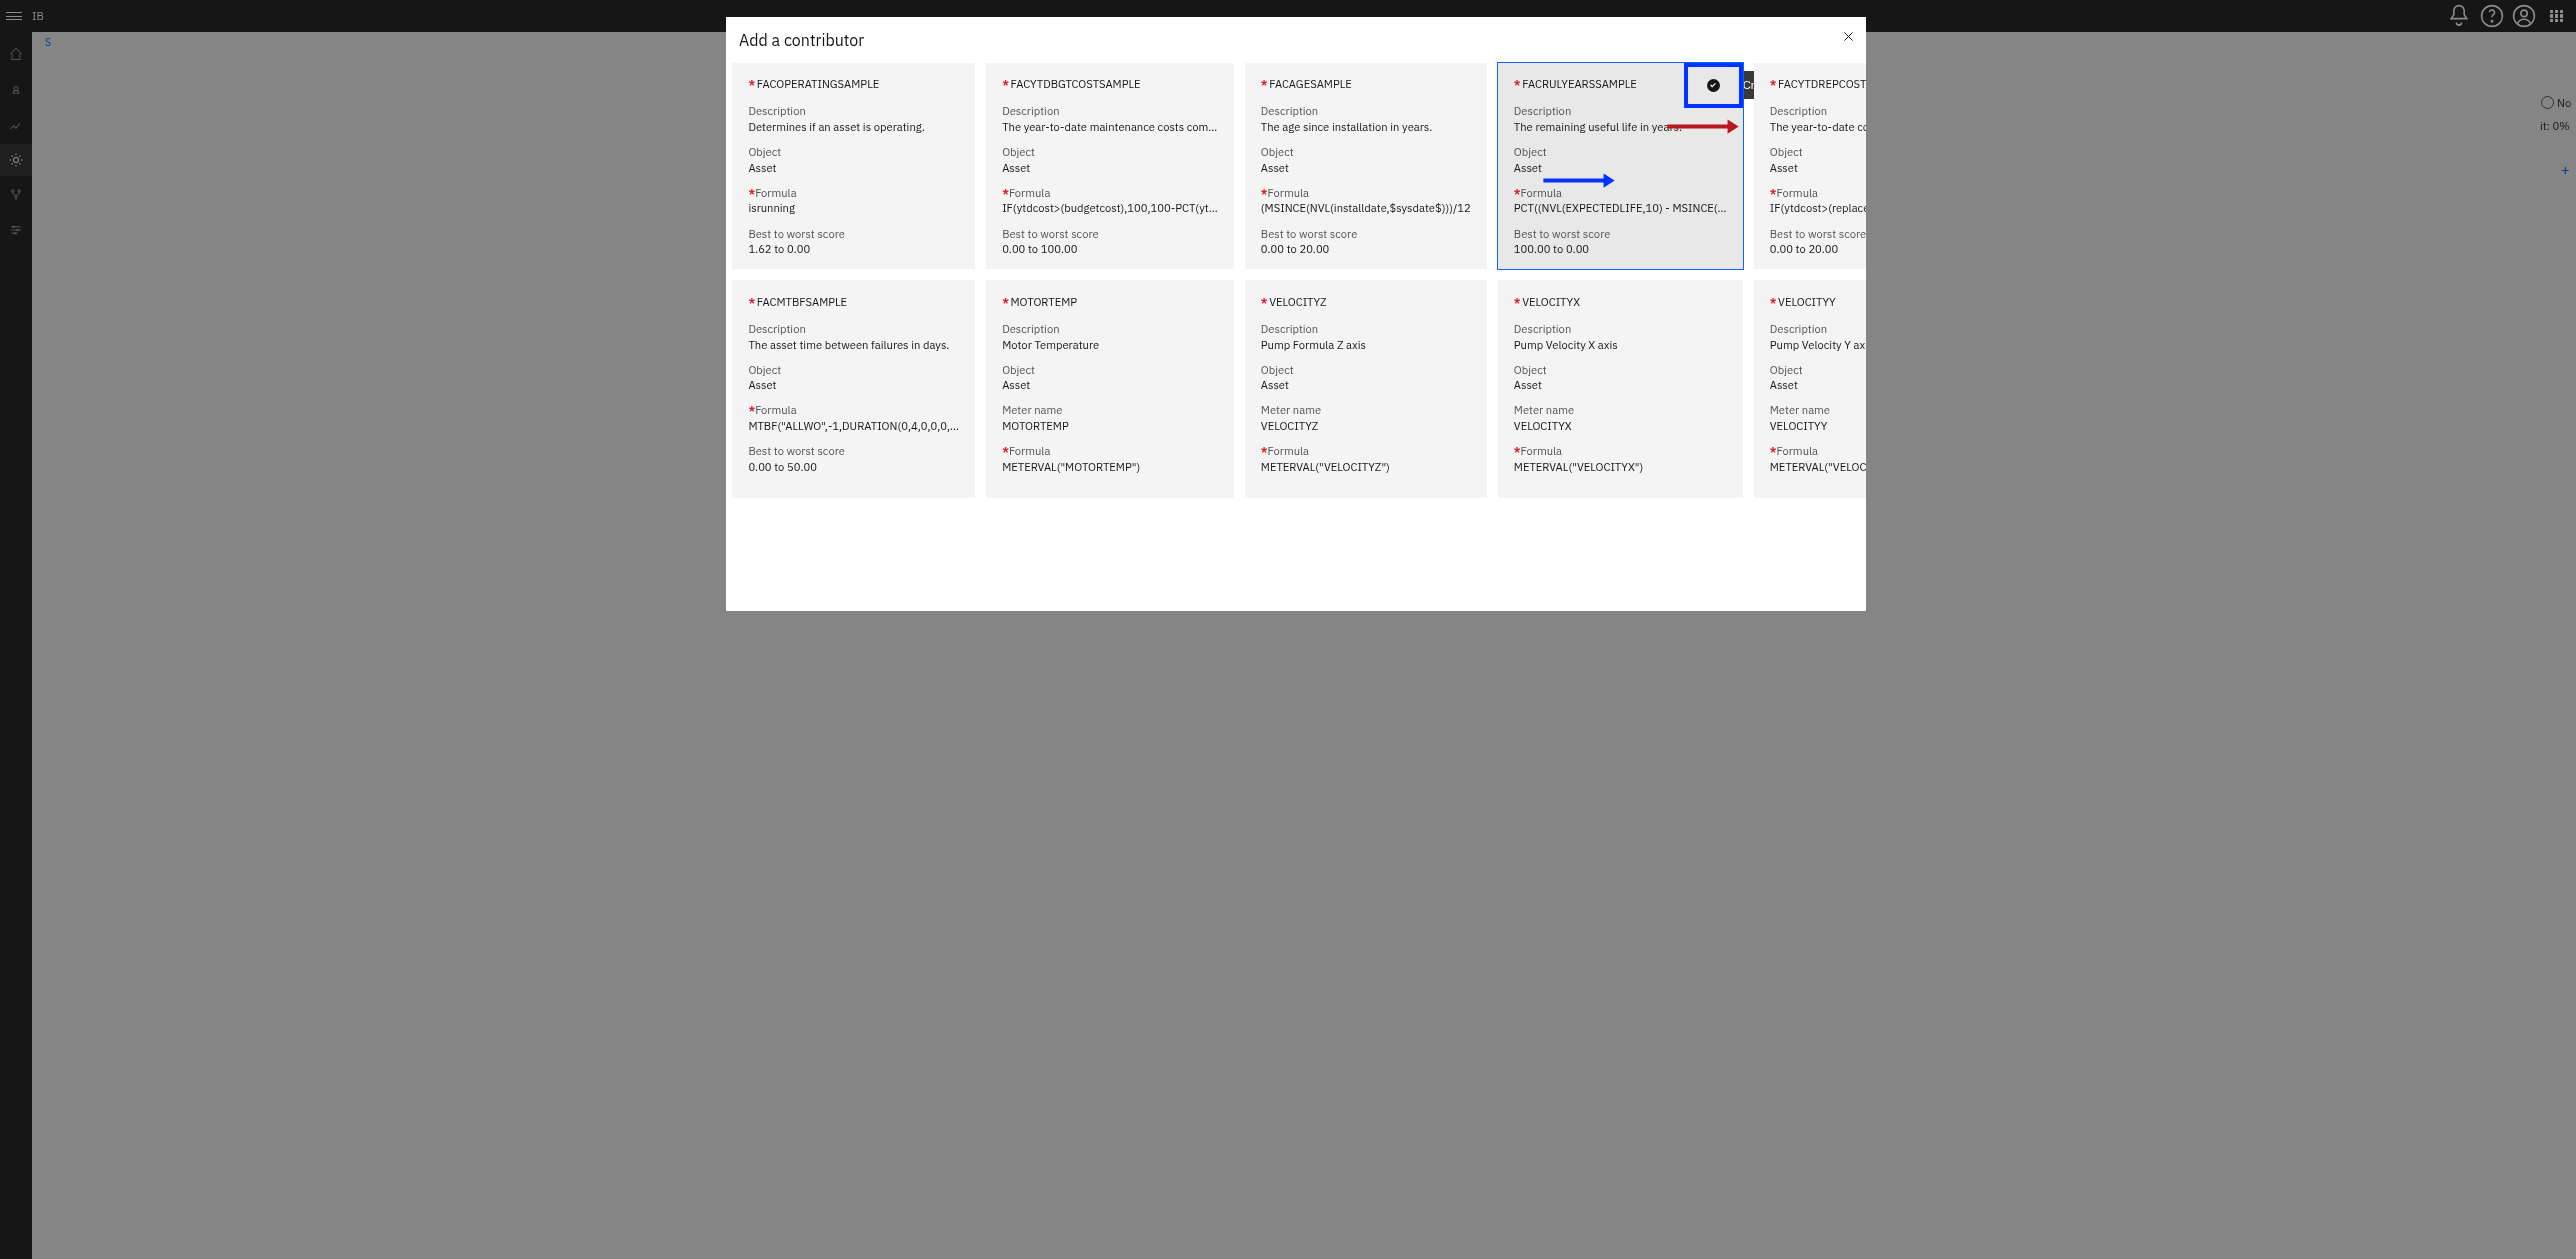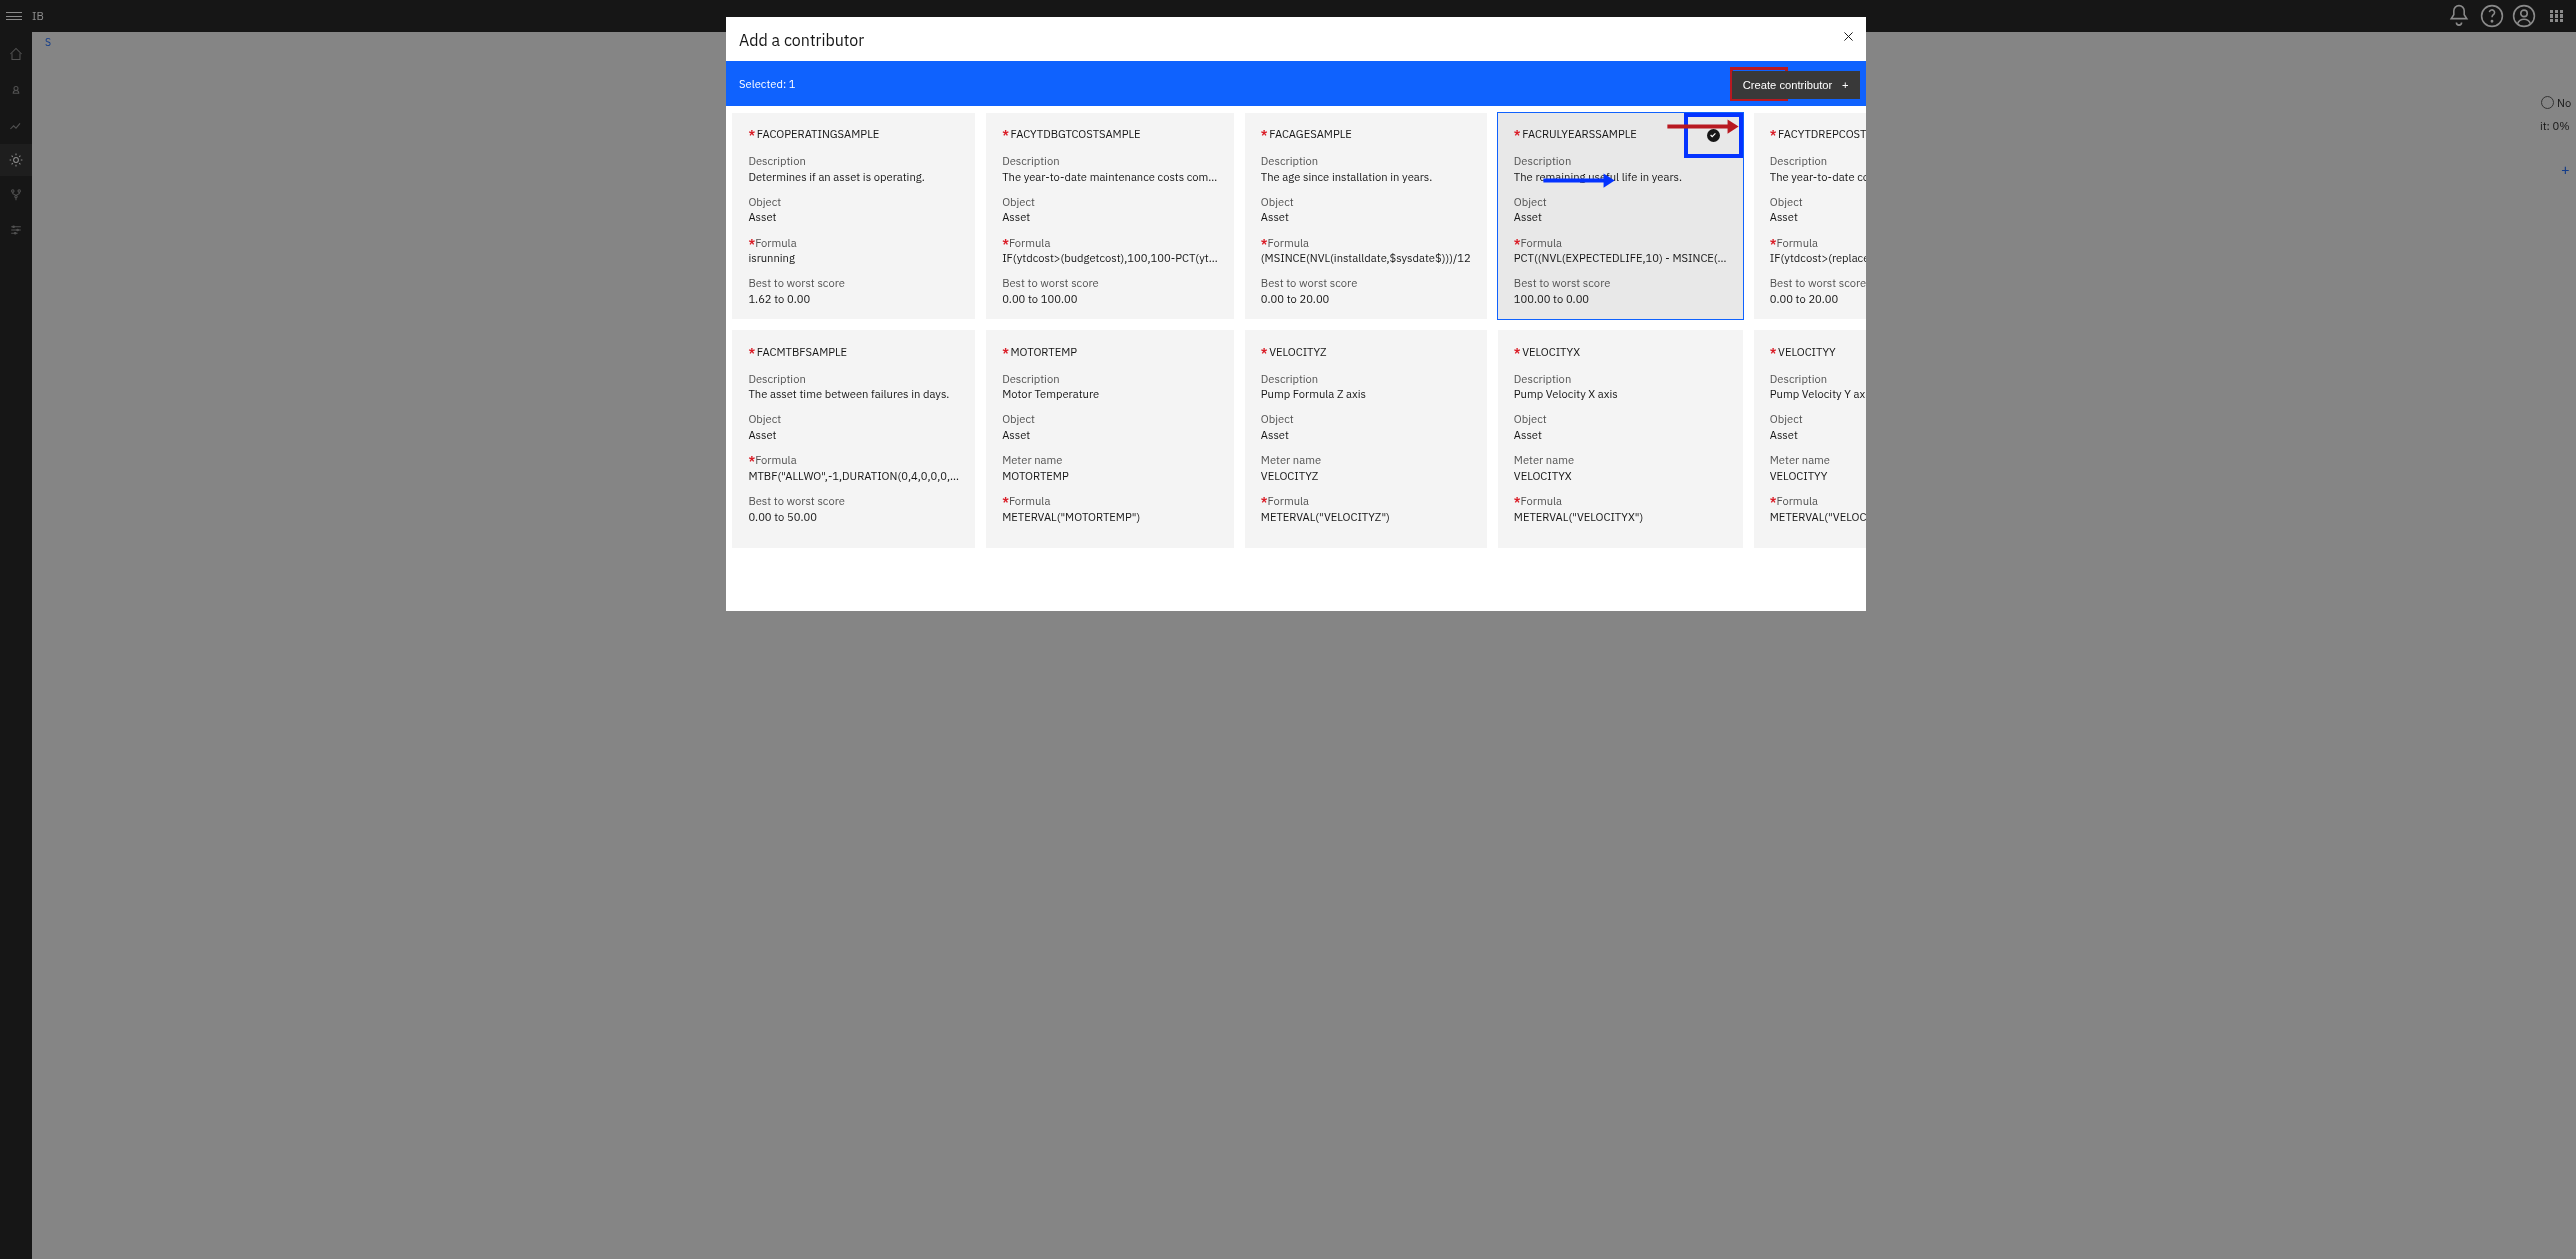--- a/index.html
+++ b/index.html
@@ -190,29 +190,20 @@
 
     <svg class="red-arrow" viewBox="0 0 90 24">
       <line x1="0" y1="12" x2="78" y2="12" stroke="#b81921" stroke-width="5"></line>
       <polygon points="76,3 90,12 76,21" fill="#b81921"></polygon>
     </svg>
     <svg class="blue-arrow" viewBox="0 0 90 24">
       <line x1="0" y1="12" x2="78" y2="12" stroke="#0433ff" stroke-width="5"></line>
       <polygon points="76,3 90,12 76,21" fill="#0433ff"></polygon>
     </svg>
 
-    <div class="selection-bar">
-      <div class="label">Selected: 1</div>
-      <div class="actions">
-        <div class="action-add-wrapper">
-          <button class="btn-add">Add</button>
-        </div>
-        <button class="btn-cancel">Cancel</button>
-      </div>
-    </div>
 
     <div class="cards-scroll">
       <div class="cards-grid" id="cards-grid">
           <div class="card">
             <div class="card-title">
               <span class="star">*</span>
               <span>FACOPERATINGSAMPLE</span>
             </div>
             <div class="card-field">
               <div class="card-field-label">Description</div>

